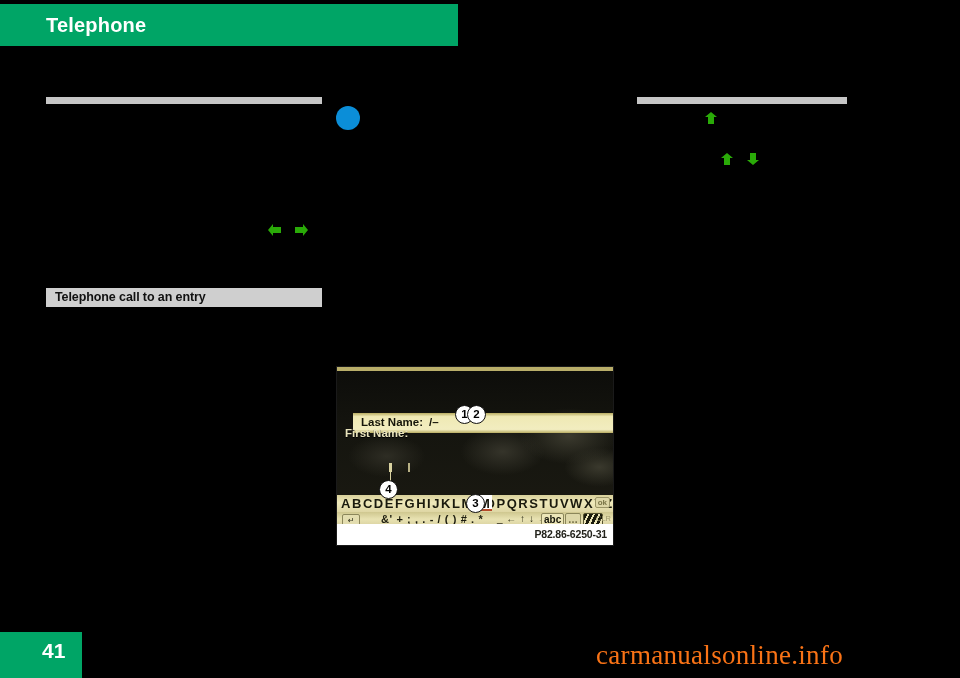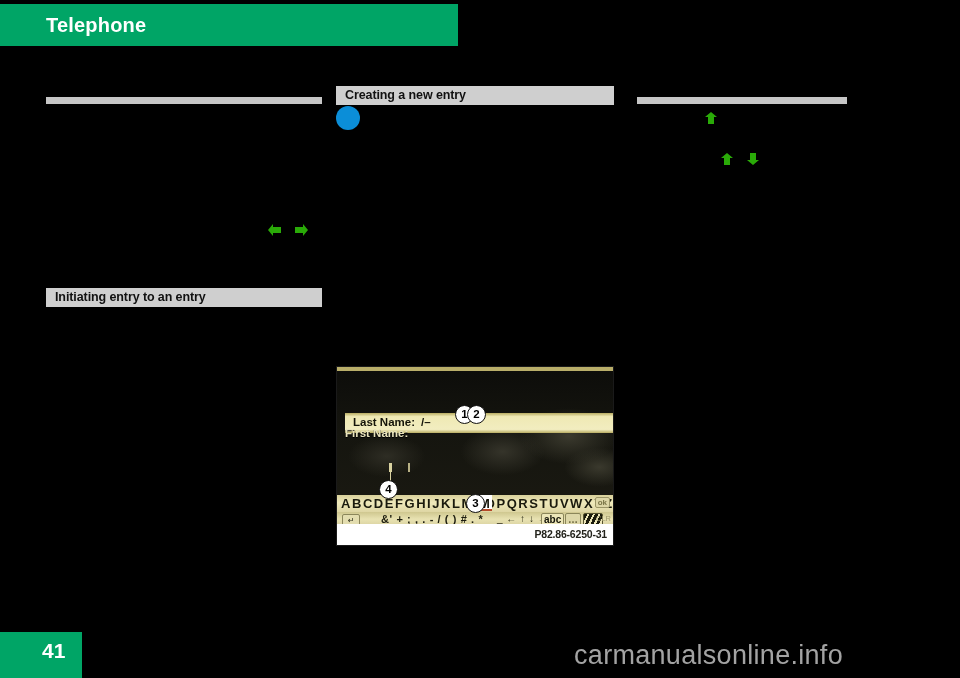--- a/index.html
+++ b/index.html
@@ -117,21 +117,21 @@
       radial-gradient(ellipse 70px 40px at 84% 42%, #3b3a2e 0%, rgba(0,0,0,0) 70%),
       radial-gradient(ellipse 60px 34px at 60% 52%, #35342a 0%, rgba(0,0,0,0) 70%),
       radial-gradient(ellipse 55px 30px at 18% 55%, #2e2d24 0%, rgba(0,0,0,0) 70%),
       radial-gradient(ellipse 50px 28px at 95% 62%, #3a392d 0%, rgba(0,0,0,0) 70%),
       linear-gradient(180deg, #0d0d0a 0%, #15150f 40%, #1b1a12 100%);
   }
 
   
   .row-lastname {
     position: absolute;
-    left: 8px;
+    left: 16px;
     top: 42px;
     width: 100%;
     height: 20px;
     background: linear-gradient(180deg, #b8ac62 0%, #efe9b4 18%, #f2edc0 82%, #b8ac62 100%);
   }
   .lbl-lastname {
     position: absolute;
     left: 8px;
     top: 3px;
     font-size: 11.5px;
@@ -380,46 +380,43 @@
     top: 639px;
     font-size: 21px;
     font-weight: bold;
     color: #ffffff;
   }
   .watermark {
     position: absolute;
     right: 4px;
     top: 640px;
     font-size: 27px;
-    color: #a3a3a3;
+    color: #f97316;
     letter-spacing: 0.3px;
     white-space: nowrap;
-    font-family: Liberation Sans, sans-serif;
+    font-family: Liberation Serif, serif;
   }
 </style>
 </head>
 <body>
 
 <div class="page">
 
   <div class="top-banner">
     <div class="top-banner-title">Telephone</div>
   </div>
 
   <div class="col-rule rule-left"></div>
   <div class="col-rule rule-right"></div>
 
-  <div class="head-bar head-creating">
-    <span>Creating a new entry</span>
-  </div>
 
   <div class="blue-bullet"></div>
 
   <div class="head-bar head-initiating">
-    <span>Initiating entry to an entry</span>
+    <span>Telephone call to an entry</span>
   </div>
 
   <div class="green-marker gm-mid-a">
     <svg width="15" height="14" viewBox="0 0 15 14">
         <path d="M6 1 L6 4 L14 4 L14 10 L6 10 L6 13 L1 7 Z" fill="#2aaa08"></path>
       </svg>
   </div>
   <div class="green-marker gm-mid-b">
     <svg width="15" height="14" viewBox="0 0 15 14">
         <path d="M9 1 L9 4 L1 4 L1 10 L9 10 L9 13 L14 7 Z" fill="#2aaa08"></path>

